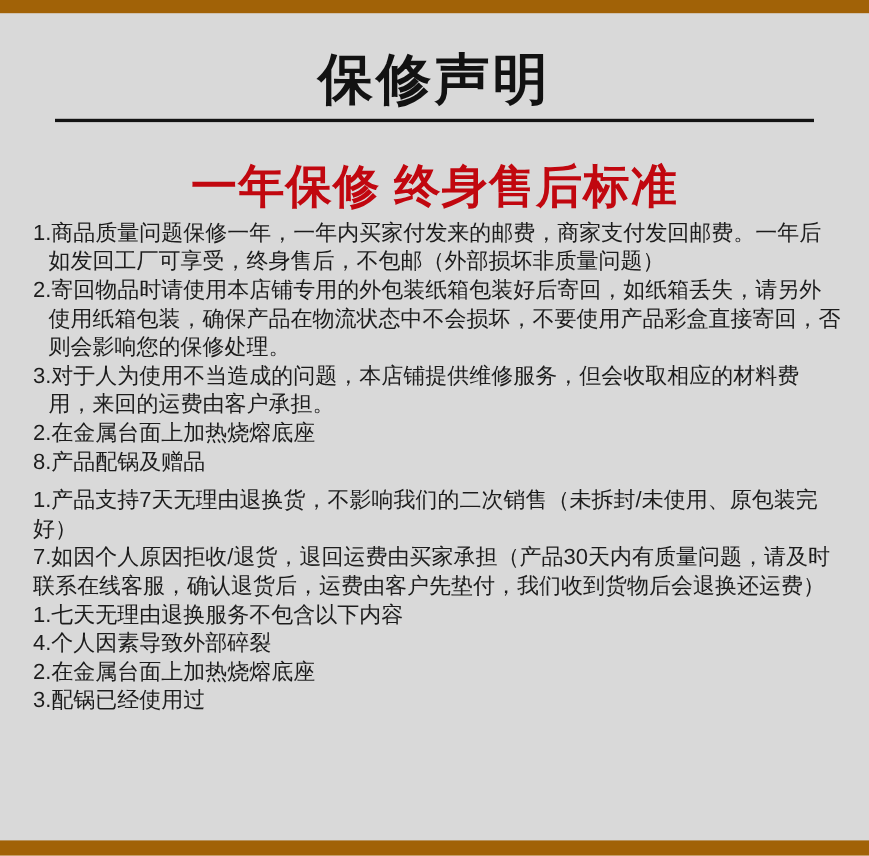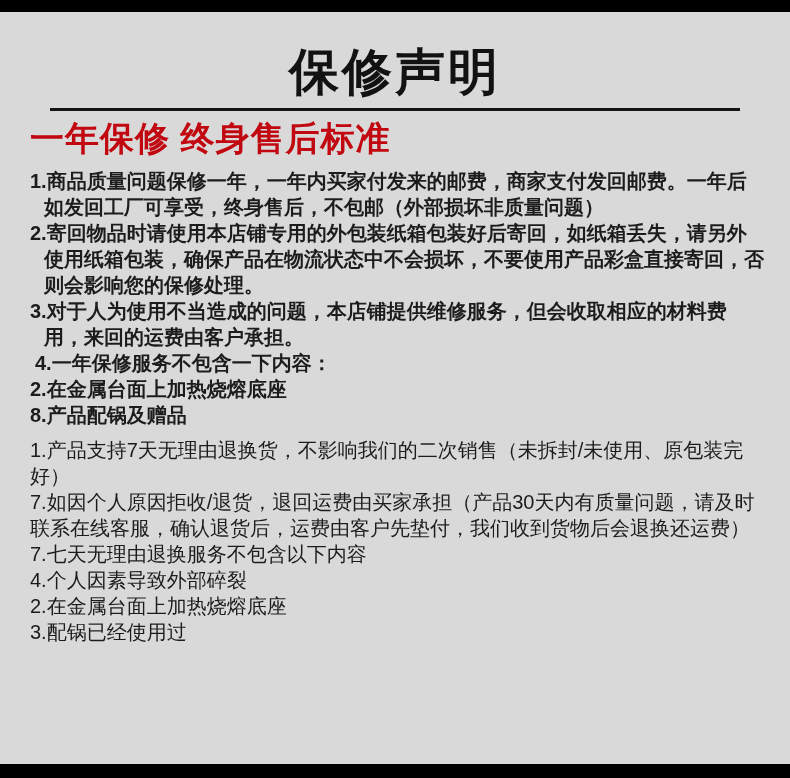--- a/index.html
+++ b/index.html
@@ -5,21 +5,21 @@
   html, body {
     margin: 0;
     padding: 0;
     background: #ffffff;
     font-family: "Liberation Sans", "DejaVu Sans", sans-serif;
   }
   .page {
     position: relative;
     width: 790px;
     height: 778px;
-    background: #000000;
+    background: #a16207;
     overflow: hidden;
   }
   .content {
     position: absolute;
     top: 12px;
     left: 0;
     width: 790px;
     height: 752px;
     background: #d9d9d9;
     box-sizing: border-box;
@@ -33,26 +33,27 @@
     font-weight: 900;
     color: #121212;
     letter-spacing: 3px;
   }
   .divider {
     margin: 8px 50px 0 50px;
     height: 0;
     border-top: 3px solid #131313;
   }
   .sec-heading {
-    margin: 9px 30px 0 30px;
-    font-size: 34px;
+    margin: 40px 30px 0 30px;
+    font-size: 42px;
     line-height: 37px;
     font-weight: 800;
     color: #c1070f;
     letter-spacing: 1px;
+    text-align: center;
   }
   .sec-heading.second {
     margin-top: 6px;
   }
   ul.list {
     margin: 11px 26px 0 30px;
     padding: 0;
     list-style: none;
     font-size: 20px;
     line-height: 26px;
@@ -61,21 +62,20 @@
   ul.list.second {
     margin-top: 9px;
   }
   ul.list li {
     overflow-wrap: break-word;
   }
   
   ul.list.hang li {
     padding-left: 14px;
     text-indent: -14px;
-    font-weight: bold;
   }
   li.offset-sm {
     margin-left: 5px;
   }
 </style>
 </head>
 <body>
 
 <div class="page">
   <div class="content">
@@ -83,31 +83,30 @@
     <h1 class="title">保修声明</h1>
 
     <div class="divider"></div>
 
     <section>
       <h2 class="sec-heading">一年保修 终身售后标准</h2>
       <ul class="list hang">
         <li>1.商品质量问题保修一年，一年内买家付发来的邮费，商家支付发回邮费。一年后如发回工厂可享受，终身售后，不包邮（外部损坏非质量问题）</li>
         <li>2.寄回物品时请使用本店铺专用的外包装纸箱包装好后寄回，如纸箱丢失，请另外使用纸箱包装，确保产品在物流状态中不会损坏，不要使用产品彩盒直接寄回，否则会影响您的保修处理。</li>
         <li>3.对于人为使用不当造成的问题，本店铺提供维修服务，但会收取相应的材料费用，来回的运费由客户承担。</li>
-        <li class="offset-sm">4.一年保修服务不包含一下内容：</li>
         <li>2.在金属台面上加热烧熔底座</li>
         <li>8.产品配锅及赠品</li>
       </ul>
     </section>
 
     <section>
       <ul class="list second">
         <li>1.产品支持7天无理由退换货，不影响我们的二次销售（未拆封/未使用、原包装完好）</li>
         <li>7.如因个人原因拒收/退货，退回运费由买家承担（产品30天内有质量问题，请及时联系在线客服，确认退货后，运费由客户先垫付，我们收到货物后会退换还运费）</li>
-        <li>7.七天无理由退换服务不包含以下内容</li>
+        <li>1.七天无理由退换服务不包含以下内容</li>
         <li>4.个人因素导致外部碎裂</li>
         <li>2.在金属台面上加热烧熔底座</li>
         <li>3.配锅已经使用过</li>
       </ul>
     </section>
 
   </div>
 </div>
 
 </body></html>

